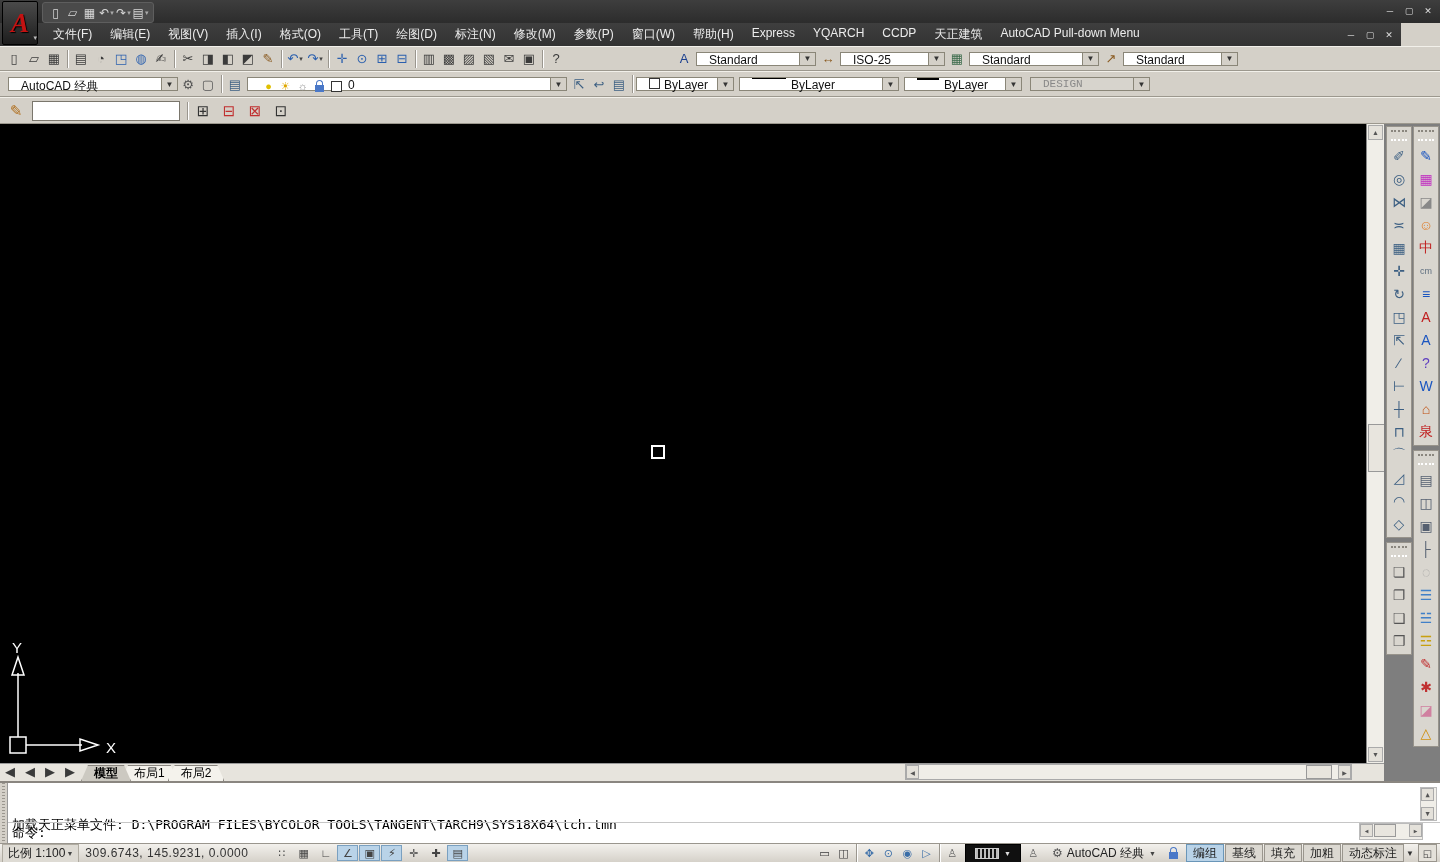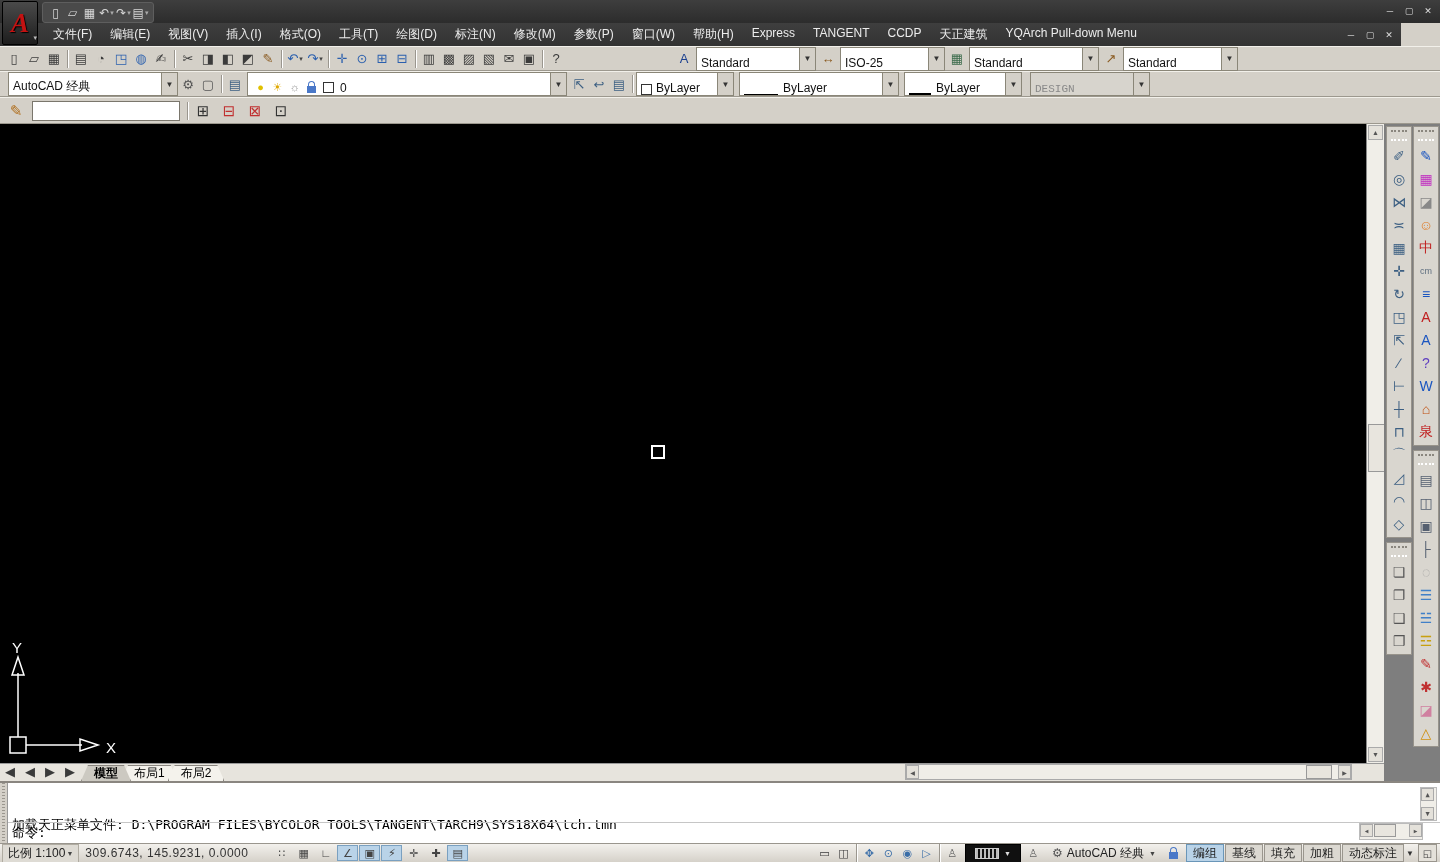--- a/index.html
+++ b/index.html
@@ -33,22 +33,22 @@
   .trow{position:absolute;left:0;width:1440px;background:var(--toolbar_bg,#d4d0c8);
     border-top:1px solid #f2f0ea;border-bottom:1px solid #9c988e;display:flex;align-items:center;box-sizing:border-box;}
   .row2{top:46px;height:25px;padding-left:4px;}
   .row3{top:71px;height:26px;padding-left:8px;}
   .row4{top:97px;height:27px;padding-left:4px;}
   .tbtn{position:relative;width:20px;height:20px;display:inline-flex;align-items:center;justify-content:center;
     font-size:13px;color:#3b3b3b;flex:none;}
   .tbtn.on{background:var(--pressed,#b9d3e8);border:1px solid #7aa0c0;box-sizing:border-box;}
   .tsep{width:1px;height:18px;background:#9a968e;box-shadow:1px 0 0 #fff;margin:0 3px;flex:none;}
   .dd{font-size:7px;margin-left:1px;color:#444;}
-  .combo{height:24px;background:#fff;border:1px solid #8a8678;display:flex;align-items:flex-end;
-    font-size:12px;padding-left:4px;box-sizing:border-box;flex:none;color:#111;}
+  .combo{height:14px;background:#fff;border:1px solid #8a8678;display:flex;align-items:flex-start;
+    font-size:12px;padding-left:12px;box-sizing:border-box;flex:none;color:#111;}
   .combo .cval{white-space:nowrap;overflow:hidden;}
   .combo .carrow{margin-left:auto;width:15px;height:100%;background:var(--toolbar_bg,#d4d0c8);
     border-left:1px solid #8a8678;display:flex;align-items:center;justify-content:center;font-size:8px;color:#333;flex:none;}
   .combo.disabled{background:#d7d4cd;color:#888;}
   .combo.disabled .cval{font-family:"Liberation Mono","DejaVu Sans Mono",monospace;font-size:11px;}
   .combo .tbtn{width:17px;height:16px;font-size:11px;}
   .stylegrp{margin-left:108px;display:flex;align-items:center;gap:2px;}
   .swatch{display:inline-block;width:9px;height:9px;border:1px solid #333;background:#fff;}
   .lsmp{display:inline-block;width:34px;height:0;border-top:1px solid #000;margin-right:5px;}
   .lsmp.thick{width:22px;border-top-width:2px;}
@@ -161,24 +161,24 @@
         <span class="menu-item">插入(I)</span>
         <span class="menu-item">格式(O)</span>
         <span class="menu-item">工具(T)</span>
         <span class="menu-item">绘图(D)</span>
         <span class="menu-item">标注(N)</span>
         <span class="menu-item">修改(M)</span>
         <span class="menu-item">参数(P)</span>
         <span class="menu-item">窗口(W)</span>
         <span class="menu-item">帮助(H)</span>
         <span class="menu-item">Express</span>
-        <span class="menu-item">TANGENT</span>
+        <span class="menu-item">YQARCH</span>
         <span class="menu-item">CCDP</span>
         <span class="menu-item">天正建筑</span>
-        <span class="menu-item">YQArch Pull-down Menu</span>
+        <span class="menu-item">AutoCAD Pull-down Menu</span>
       </div>
     <div class="winbtns">
         <span class="winbtn">─</span>
         <span class="winbtn">▢</span>
         <span class="winbtn">✕</span>
       </div>
   </div>
 
   <div class="trow row2">
     <div style="display:flex;align-items:center">

